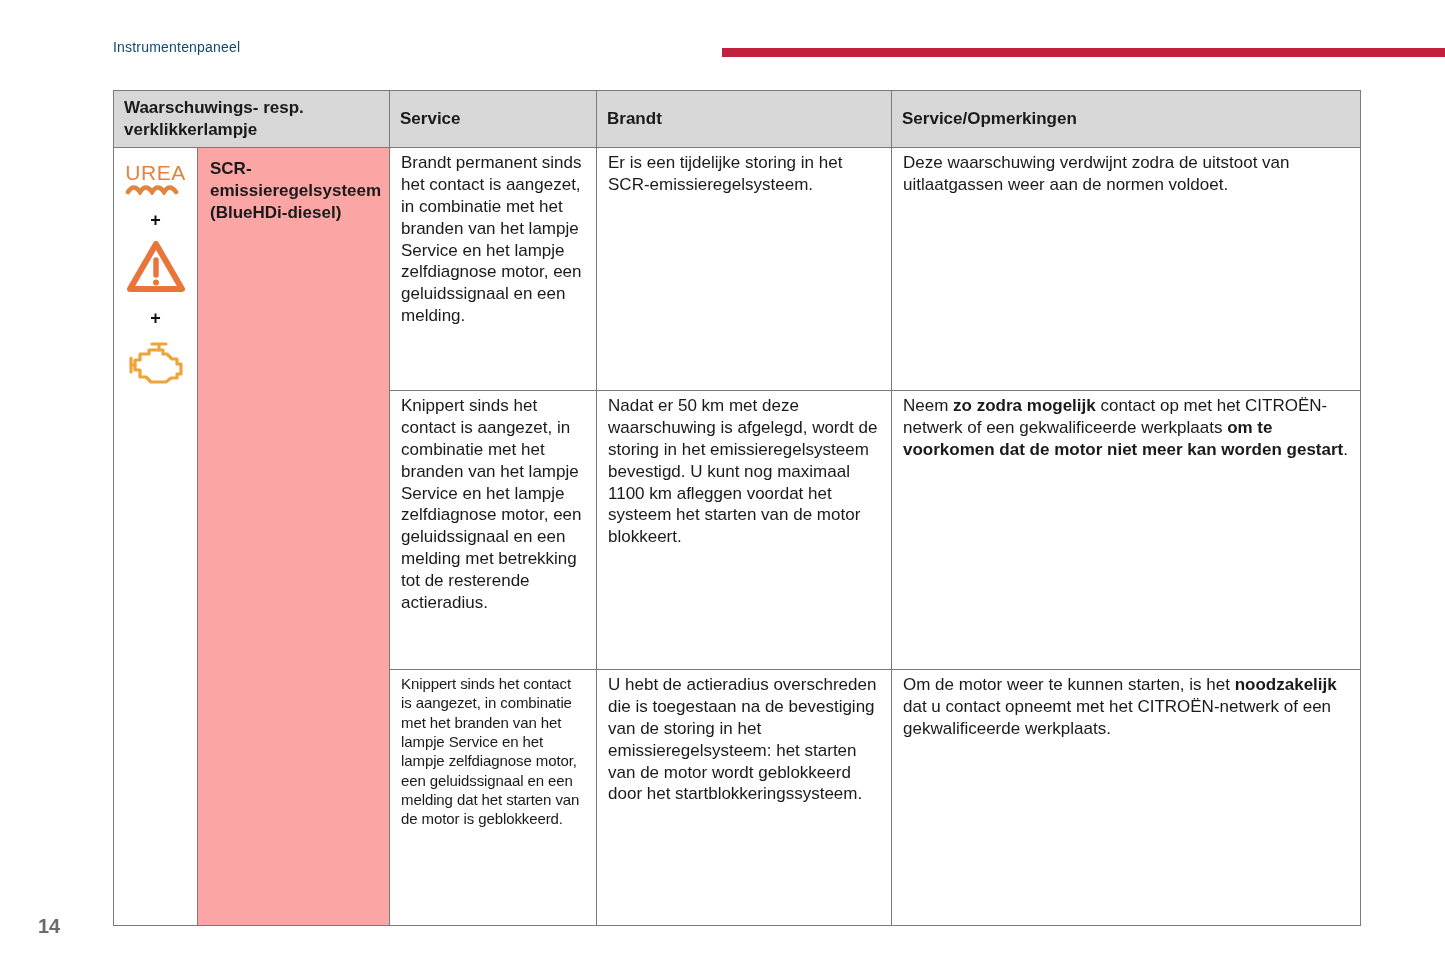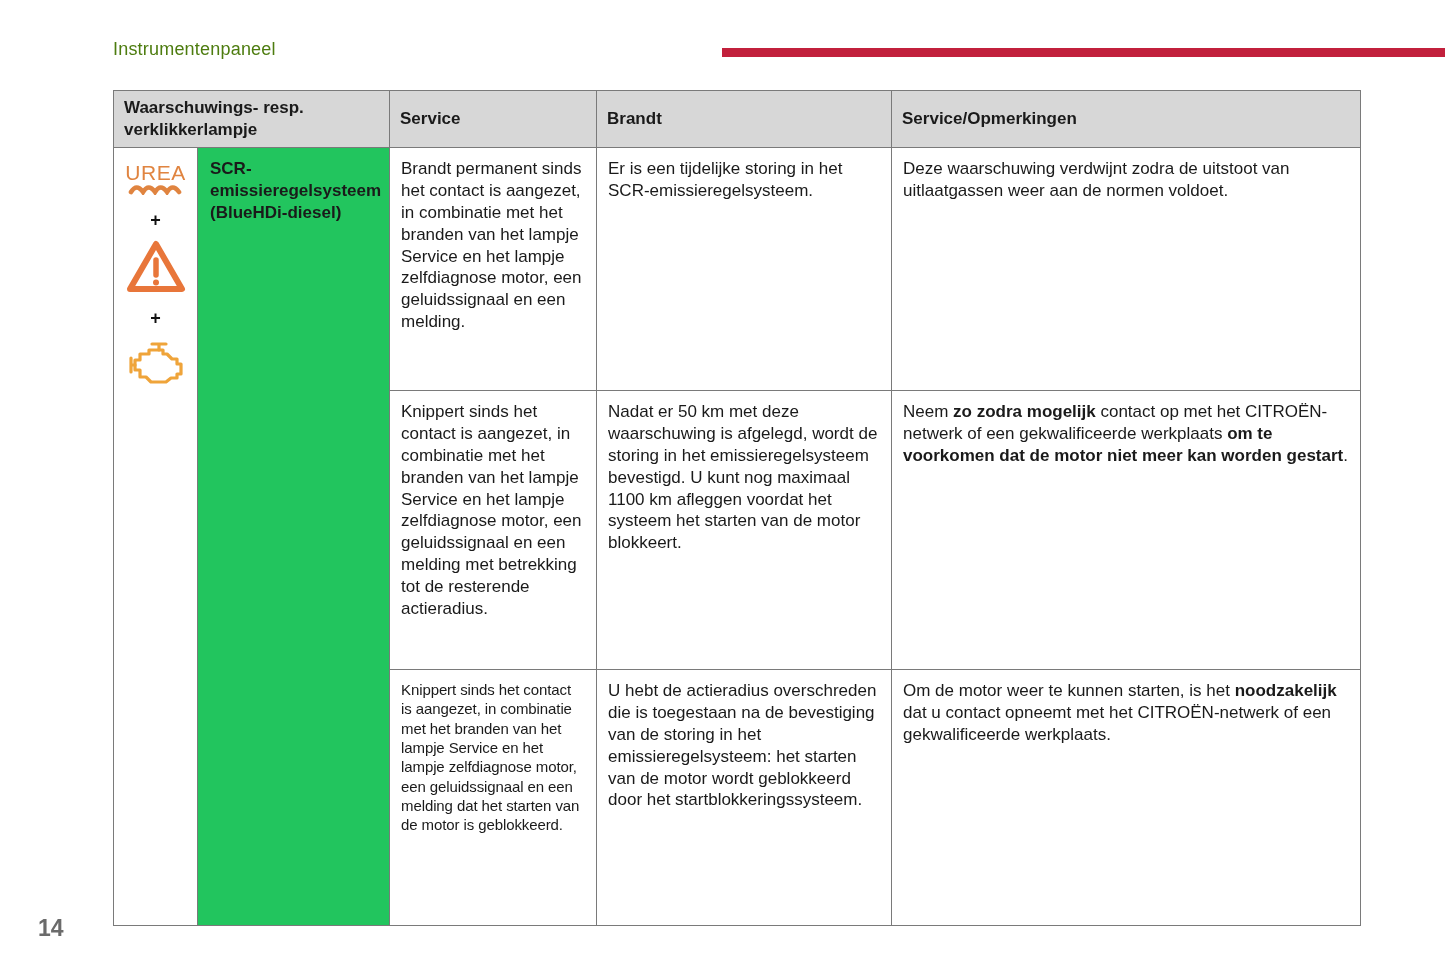--- a/index.html
+++ b/index.html
@@ -8,30 +8,30 @@
     width: 1445px; height: 963px;
     font-family: "Liberation Sans", "DejaVu Sans", sans-serif;
     color: #1a1a1a;
     position: relative;
     overflow: hidden;
   }
   .page { position: absolute; inset: 0; }
 
   .doc-title {
     position: absolute; left: 113px; top: 39px;
-    font-size: 18px; color: #4d7c0f; letter-spacing: 0.2px;
+    font-size: 14px; color: #0c4a6e; letter-spacing: 0.2px;
   }
   .red-bar {
     position: absolute; left: 722px; top: 48px;
     width: 723px; height: 9px;
     background: #c2203c;
   }
   .page-number {
     position: absolute; left: 38px; top: 915px;
-    font-size: 23px; font-weight: bold; color: #6b6b6b;
+    font-size: 20px; font-weight: bold; color: #6b6b6b;
   }
 
   table.warning-table {
     position: absolute; left: 113px; top: 90px;
     width: 1247px;
     border-collapse: collapse;
     table-layout: fixed;
   }
   .warning-table th, .warning-table td {
     border: 1px solid #7a7a7a;
@@ -39,36 +39,36 @@
     line-height: 1.29;
   }
   .warning-table th {
     background: #d7d7d7;
     text-align: left;
     font-weight: bold;
     vertical-align: middle;
     padding: 6px 10px;
     height: 46px;
   }
-  .warning-table td { vertical-align: top; padding: 10px 11px; background: #ffffff; }
+  .warning-table td { vertical-align: top; padding: 4px 11px; background: #ffffff; }
 
   td.icons-cell { padding: 12px 4px 8px; text-align: center; }
   td.label-cell {
-    background: #22c55e;
+    background: #fca5a5;
     font-weight: bold;
     white-space: pre-line;
     padding: 10px 12px;
   }
   tr.row-1 td { height: 243px; }
   tr.row-2 td { height: 279px; }
   tr.row-3 td { height: 256px; }
   td.cell-status-3 { font-size: 15px; letter-spacing: -0.1px; }
 
   .icon-stack { display: flex; flex-direction: column; align-items: center; }
-  .urea-icon { margin-top: 2px; display: flex; flex-direction: column; align-items: center; }
+  .urea-icon { margin-top: 2px; display: flex; flex-direction: column; }
   .urea-text {
     color: #e08440; font-size: 21px; font-weight: 500;
     letter-spacing: 0.5px; line-height: 1;
   }
   .plus-sign { font-size: 18px; font-weight: bold; color: #111; line-height: 1; }
   .plus-1 { margin-top: 16px; }
   .plus-2 { margin-top: 13px; }
   .triangle-icon { margin-top: 9px; }
   .engine-icon { margin-top: 13px; }
 </style>

